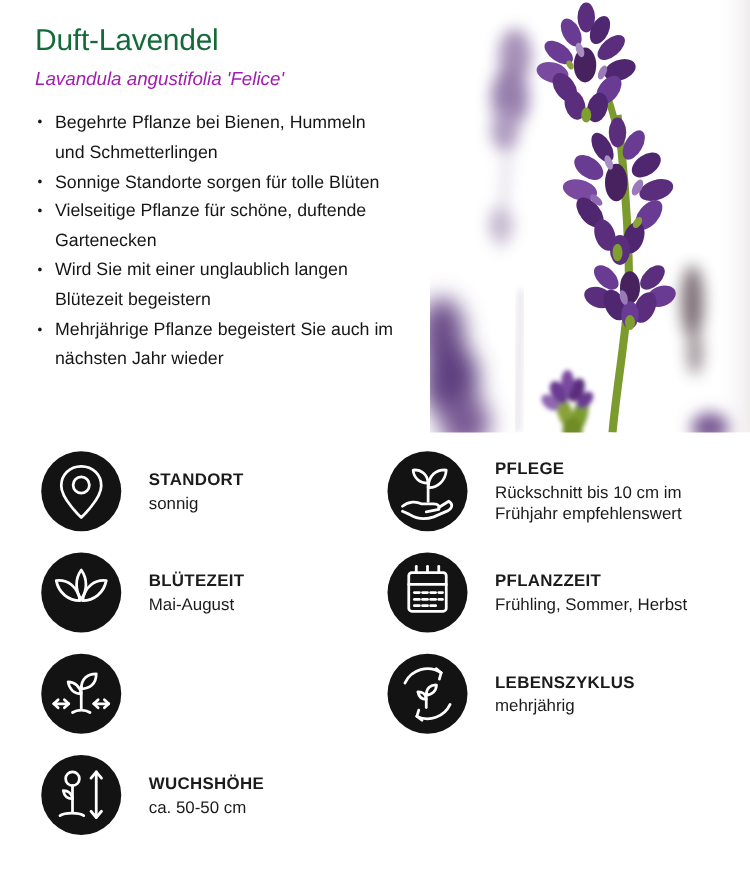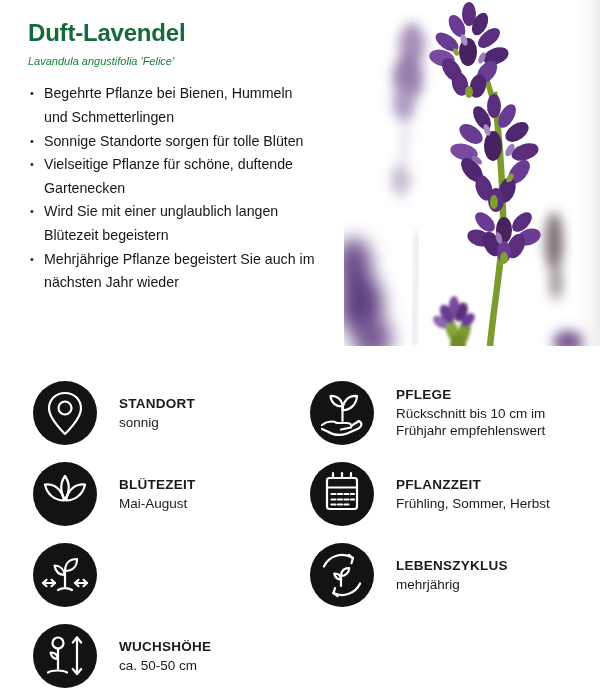--- a/index.html
+++ b/index.html
@@ -3,36 +3,36 @@
 <meta charset="utf-8">
 <style>
   html,body{margin:0;padding:0;}
   body{
     width:600px;height:700px;background:#ffffff;position:relative;overflow:hidden;
     font-family:"Liberation Sans","DejaVu Sans",sans-serif;color:#1b1b1b;
     -webkit-font-smoothing:antialiased;
   }
   .header{position:absolute;left:28px;top:20px;width:310px;}
   .page-title{
-    font-size:24px;font-weight:700;color:#156a39;letter-spacing:-0.2px;line-height:1.1;margin:0;
+    font-size:24px;font-weight:400;color:#156a39;letter-spacing:-0.2px;line-height:1.1;margin:0;
   }
   .botanical{
-    font-size:11px;font-style:italic;color:#15803d;margin-top:9px;
+    font-size:15px;font-style:italic;color:#a21caf;margin-top:9px;
   }
   .features{
     list-style:none;margin:15px 0 0 0;padding:0;width:288px;
     font-size:14.2px;line-height:23.6px;color:#161616;
   }
   .features li{position:relative;padding-left:16px;}
   .features li .dot{
     position:absolute;left:2px;top:0;font-size:11px;line-height:23.6px;color:#161616;
   }
   .photo{position:absolute;right:0;top:0;width:256px;height:346px;}
   .attributes{
-    position:absolute;left:33px;top:372px;width:550px;
+    position:absolute;left:33px;top:352px;width:550px;
     display:grid;grid-template-columns:277px 270px;grid-auto-rows:81px;
   }
   .attr-cell{display:flex;align-items:center;gap:22px;}
   .attr-icon{
     width:64px;height:64px;border-radius:50%;background:#131313;flex:none;
     display:flex;align-items:center;justify-content:center;
   }
   .attr-icon svg{width:64px;height:64px;display:block;}
   .attr-icon path,.attr-icon rect,.attr-icon circle,.attr-icon line,.attr-icon use{
     stroke:#ffffff;fill:none;stroke-width:2.2;stroke-linecap:round;stroke-linejoin:round;

